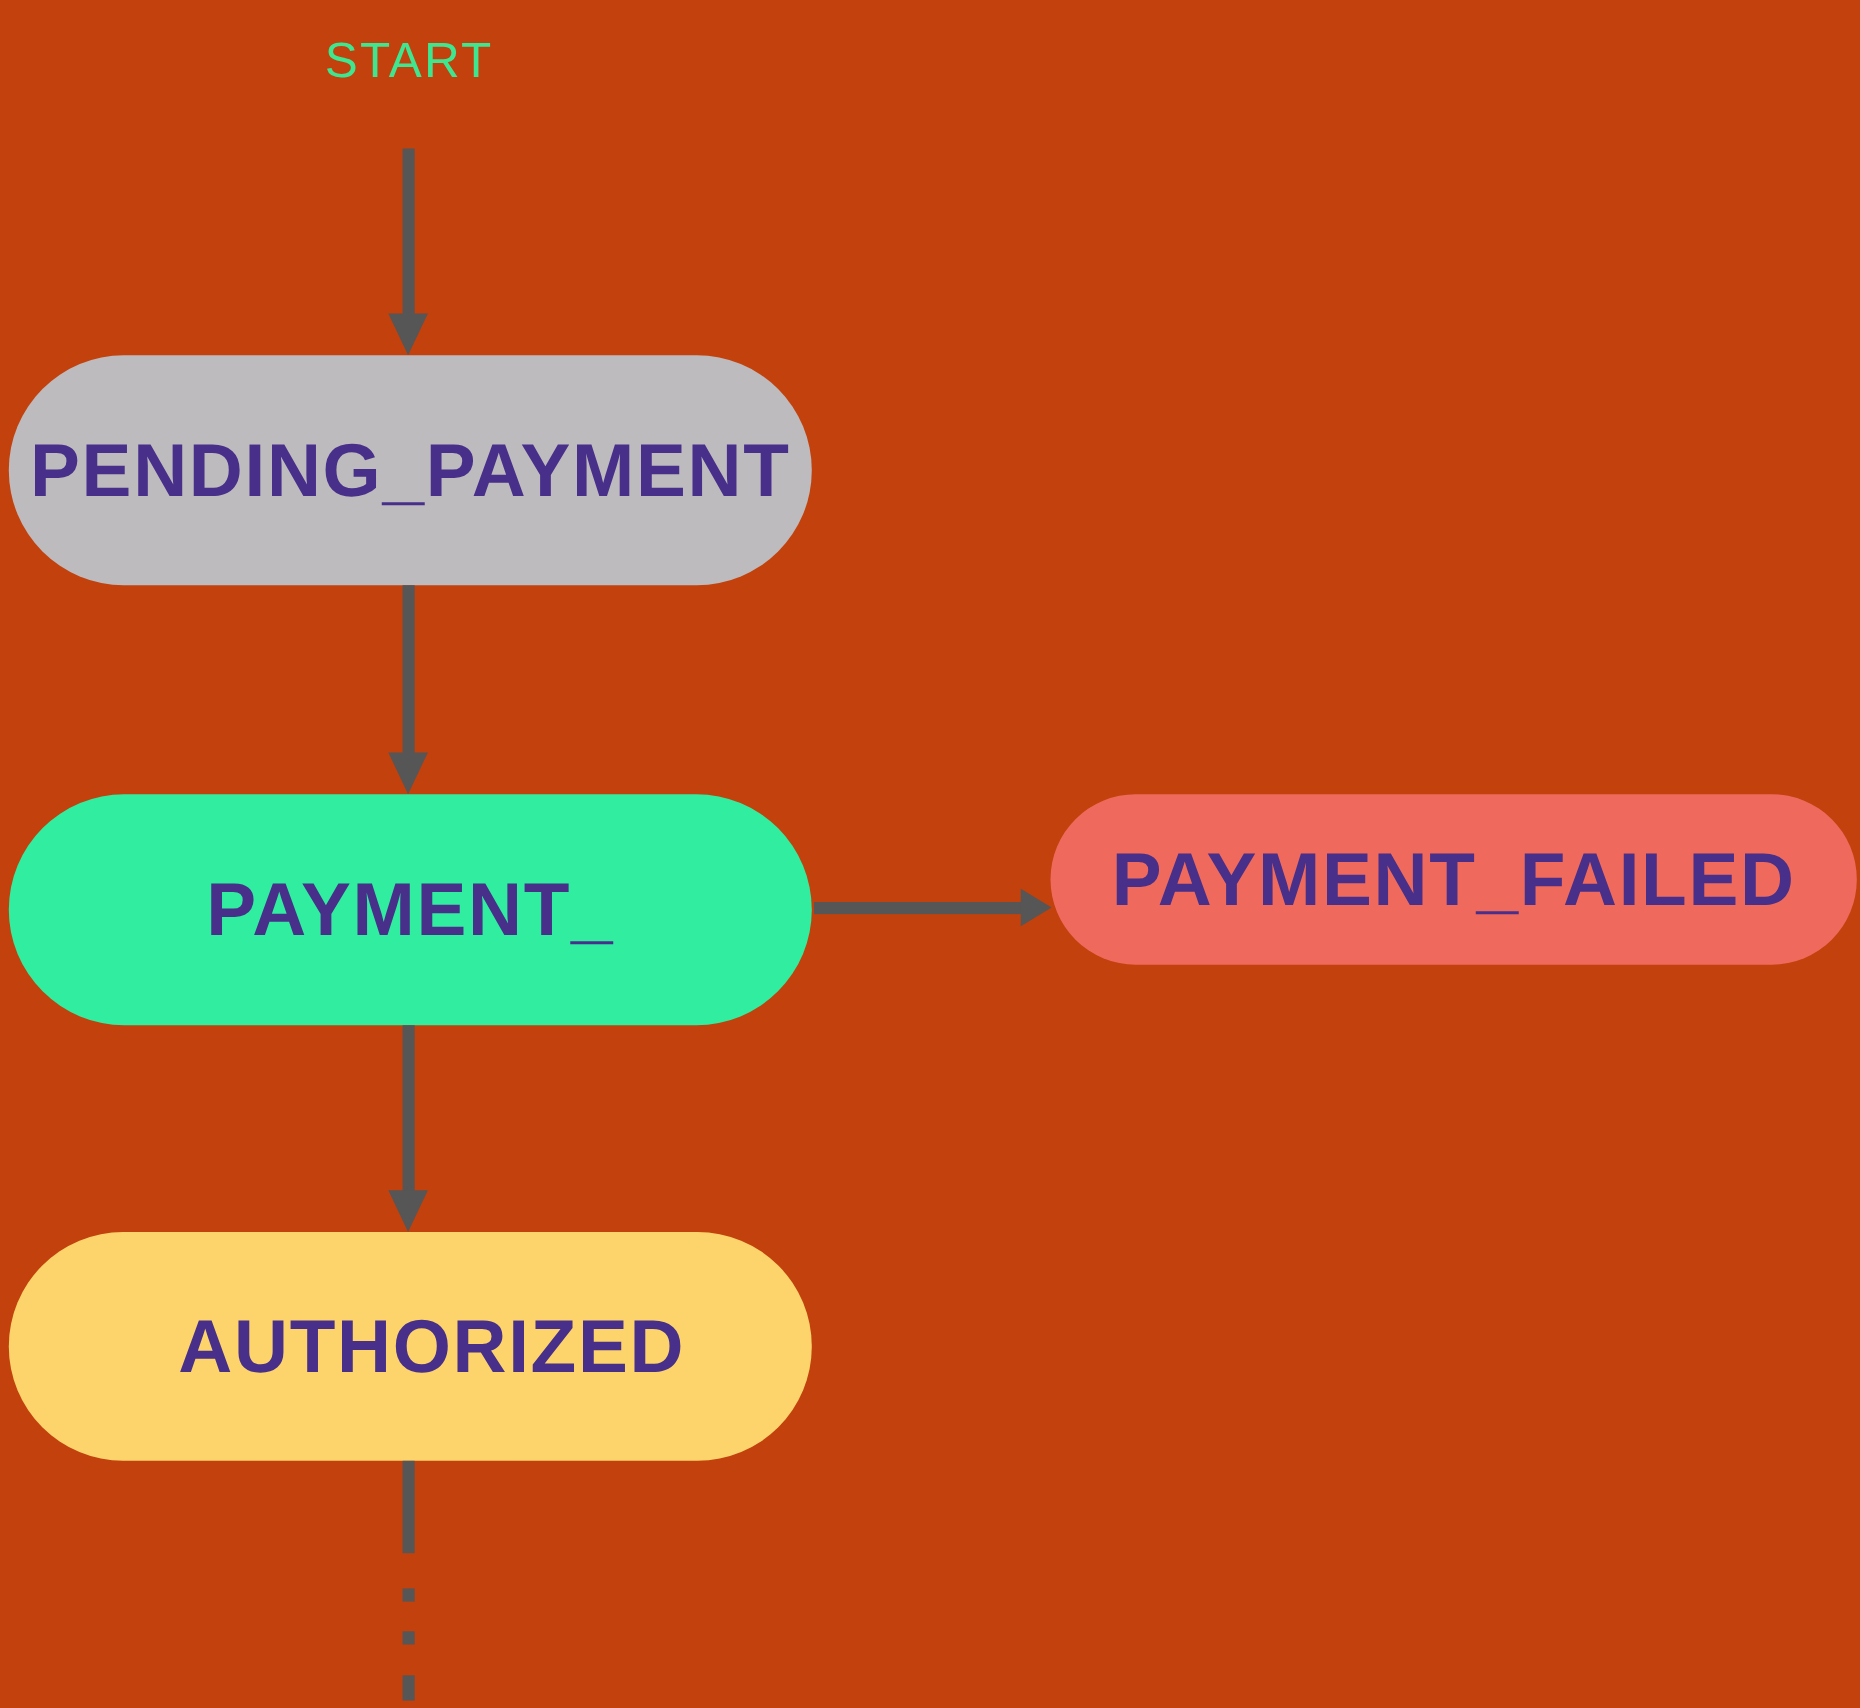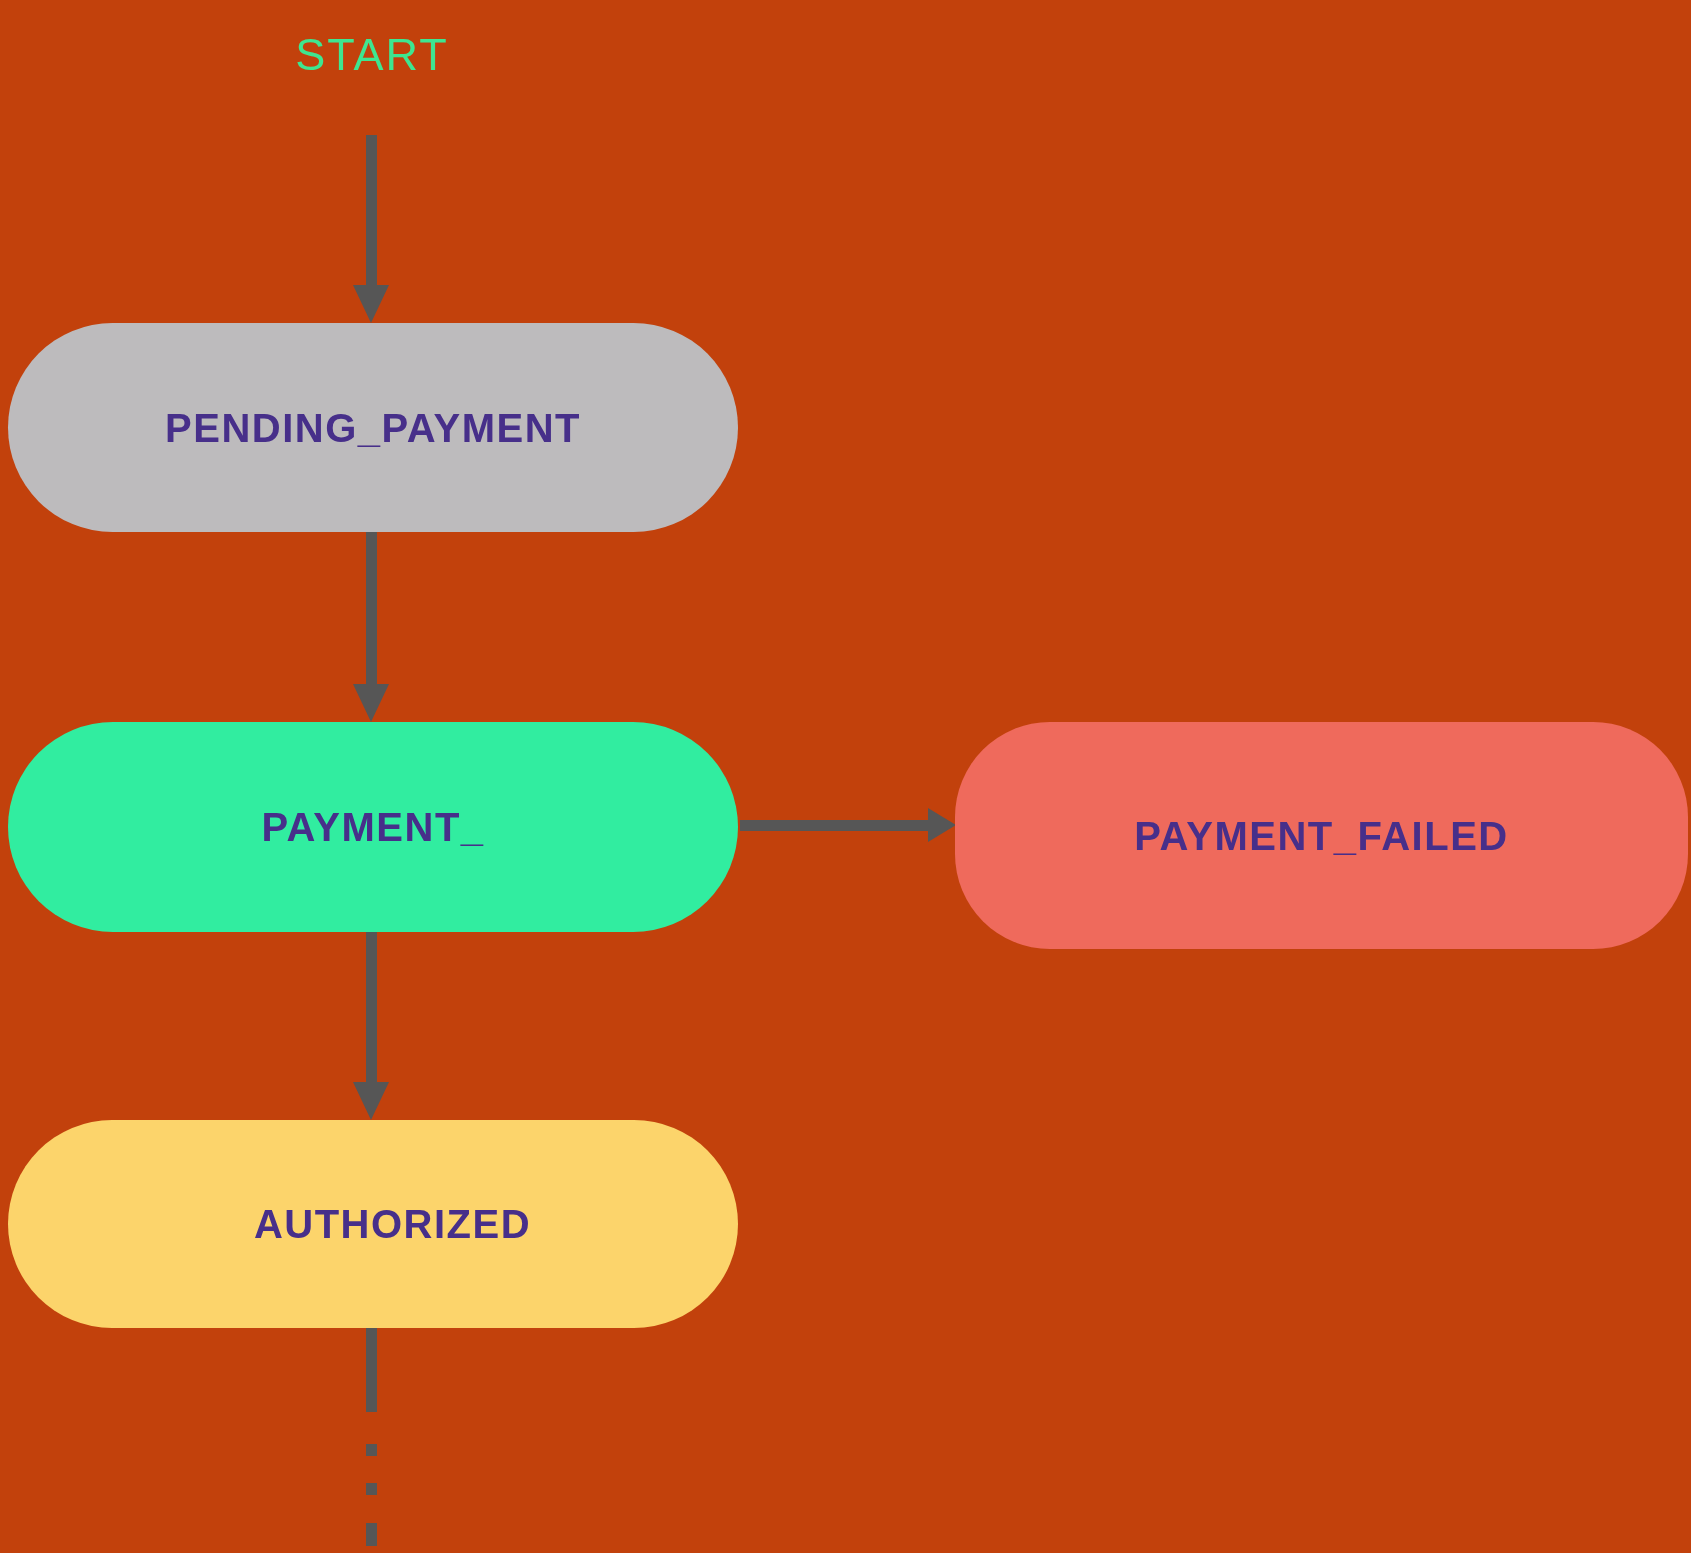--- a/index.html
+++ b/index.html
@@ -33,27 +33,27 @@
   .pill {
     position: absolute;
     display: flex;
     align-items: center;
     justify-content: center;
     text-align: center;
     border-radius: 110px;
   }
   .pill .label {
     font-weight: 700;
-    font-size: 40px;
+    font-size: 68px;
     letter-spacing: 1.5px;
     line-height: 78px;
   }
   .pill-pending    { left: 8px;   top: 323px;  width: 730px; height: 209px; }
   .pill-processing { left: 8px;   top: 722px;  width: 730px; height: 210px; }
-  .pill-failed     { left: 955px; top: 722px;  width: 733px; height: 227px; border-radius: 95px; }
+  .pill-failed     { left: 955px; top: 722px;  width: 733px; height: 155px; border-radius: 95px; }
   .pill-authorized { left: 8px;   top: 1120px; width: 730px; height: 208px; }
 
   
   .shaft-v {
     position: absolute;
     width: 11px;
   }
   .arrow1-shaft { left: 366px; top: 135px;  height: 152px; }
   .arrow2-shaft { left: 366px; top: 532px;  height: 153px; }
   .arrow3-shaft { left: 366px; top: 932px;  height: 152px; }

